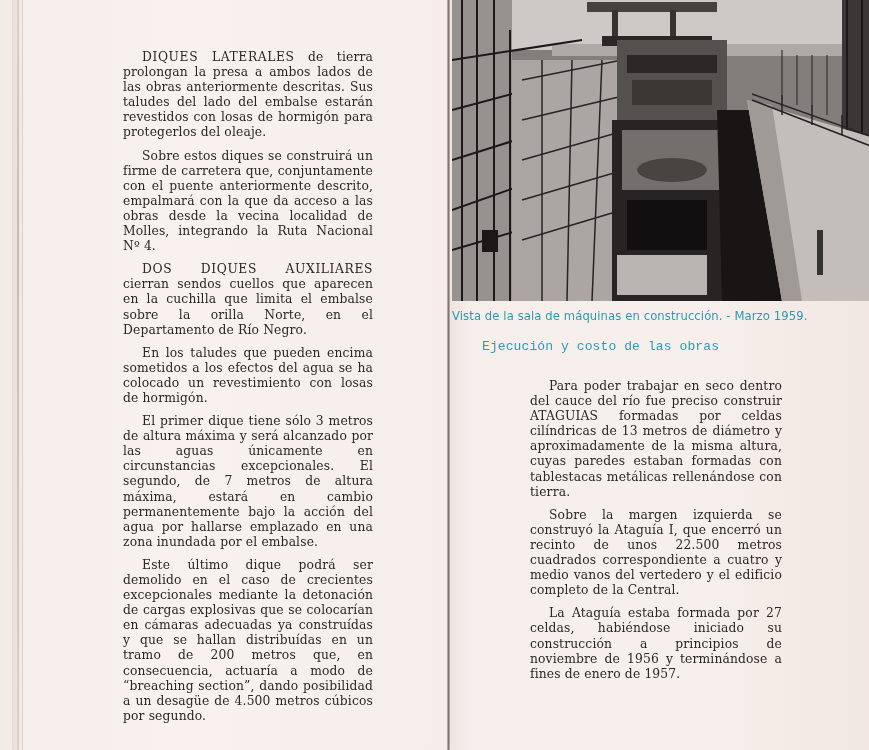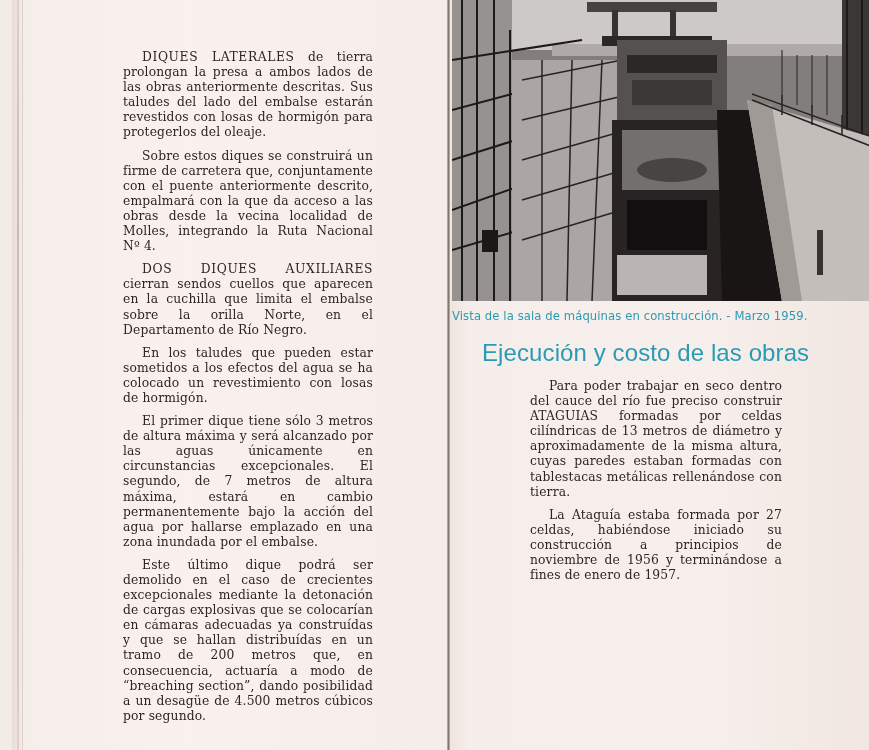--- a/index.html
+++ b/index.html
@@ -55,40 +55,40 @@
     background: #6e6a68; overflow: hidden;
   }
   .photo svg { display: block; }
   .caption {
     position: absolute; left: 440px; top: 309px; width: 402px;
     font-family: "DejaVu Sans", sans-serif;
     font-size: 11.6px; color: #2a9bb5; letter-spacing: 0.1px;
   }
   .heading {
     position: absolute; left: 470px; top: 339px; width: 380px;
-    font-family: Liberation Sans, sans-serif;
-    font-size: 24px; color: #2a9bb5; letter-spacing: 0.1px;
+    font-family: Liberation Mono, monospace;
+    font-size: 13px; color: #2a9bb5; letter-spacing: 0.1px;
     font-weight: normal;
     margin: 0;
   }
 </style>
 </head>
 <body>
 
 <div class="spread">
 
   <div class="page-left">
     <div class="edge-line"></div>
     <div class="edge-line2"></div>
 
     <div class="col left-col">
       <p><span class="sc">DIQUES LATERALES</span><span> de tierra prolongan la presa a ambos lados de las obras anteriormente descritas. Sus taludes del lado del embalse estarán revestidos con losas de hormigón para protegerlos del oleaje.</span></p>
       <p><span>Sobre estos diques se construirá un firme de carretera que, conjuntamente con el puente anteriormente descrito, empalmará con la que da acceso a las obras desde la vecina localidad de Molles, integrando la Ruta Nacional Nº 4.</span></p>
       <p><span class="sc">DOS DIQUES AUXILIARES</span><span> cierran sendos cuellos que aparecen en la cuchilla que limita el embalse sobre la orilla Norte, en el Departamento de Río Negro.</span></p>
-      <p><span>En los taludes que pueden estar sometidos a los efectos del agua se ha colocado un revestimiento con losas de hormigón.</span></p>
+      <p><span>En los taludes que pueden encima sometidos a los efectos del agua se ha colocado un revestimiento con losas de hormigón.</span></p>
       <p><span>El primer dique tiene sólo 3 metros de altura máxima y será alcanzado por las aguas únicamente en circunstancias excepcionales. El segundo, de 7 metros de altura máxima, estará en cambio permanentemente bajo la acción del agua por hallarse emplazado en una zona inundada por el embalse.</span></p>
       <p><span>Este último dique podrá ser demolido en el caso de crecientes excepcionales mediante la detonación de cargas explosivas que se colocarían en cámaras adecuadas ya construídas y que se hallan distribuídas en un tramo de 200 metros que, en consecuencia, actuaría a modo de “breaching section”, dando posibilidad a un desagüe de 4.500 metros cúbicos por segundo.</span></p>
     </div>
   </div>
 
   <div class="gutter"></div>
 
   <div class="page-right">
     <div class="edge-right"></div>
   </div>
@@ -170,16 +170,17 @@
       <rect x="0" y="0" width="429" height="301" fill="#000" opacity="0.05"></rect>
     </svg>
   </div>
 
   <div class="caption">Vista de la sala de máquinas en construcción. - Marzo 1959.</div>
 
   <h2 class="heading">Ejecución y costo de las obras</h2>
 
   <div class="col right-col">
     <p>Para poder trabajar en seco dentro del cauce del río fue preciso construir ATAGUIAS formadas por celdas cilíndricas de 13 metros de diámetro y aproximadamente de la misma altura, cuyas paredes estaban formadas con tablestacas metálicas rellenándose con tierra.</p>
+    <p>Sobre la margen izquierda se construyó la Ataguía I, que encerró un recinto de unos 22.500 metros cuadrados correspondiente a cuatro y medio vanos del vertedero y el edificio completo de la Central.</p>
     <p>La Ataguía estaba formada por 27 celdas, habiéndose iniciado su construcción a principios de noviembre de 1956 y terminándose a fines de enero de 1957.</p>
   </div>
 
 </div>
 
 </body></html>

